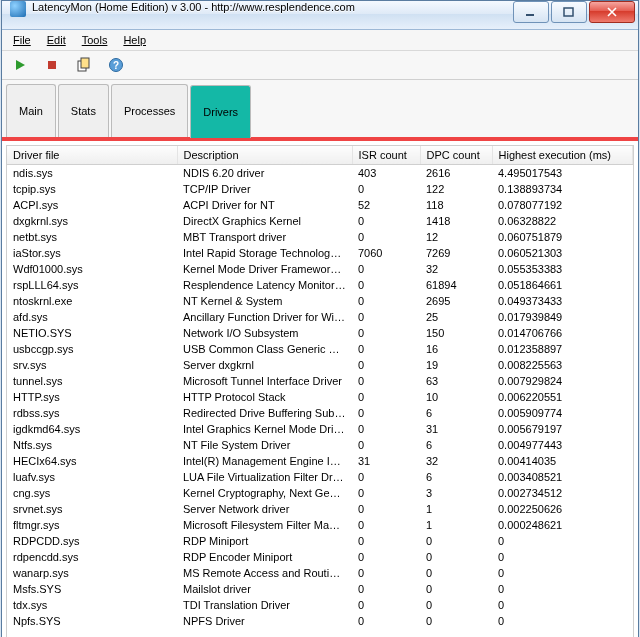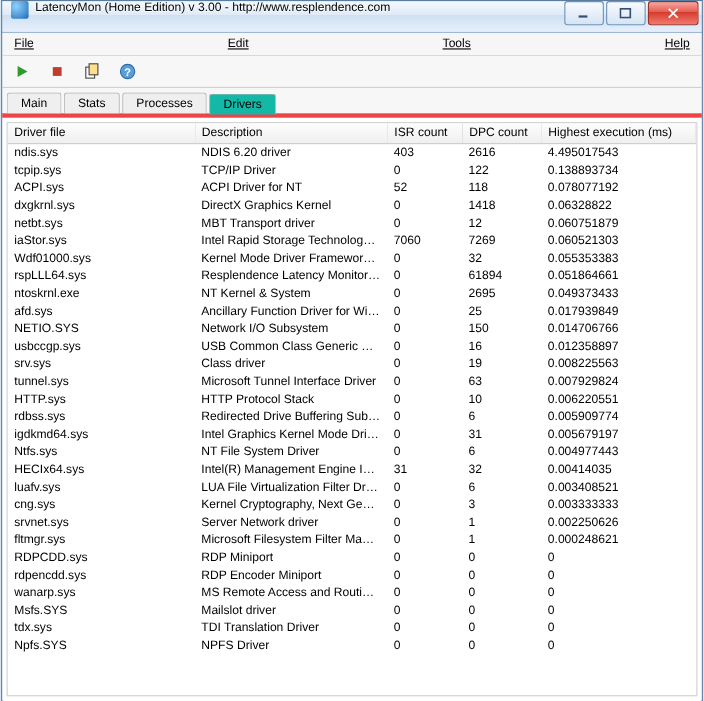--- a/index.html
+++ b/index.html
@@ -57,21 +57,20 @@
 
   
   .menubar {
     height: 20px;
     display: flex;
     align-items: center;
     padding: 0 4px;
     border-bottom: 1px solid #d9d9d9;
     gap: 2px;
     background: #f6f6f6;
-    justify-content: space-between;
   }
   .menu-item {
     padding: 2px 7px;
     cursor: default;
   }
   .menu-item .ul { text-decoration: underline; }
 
   
   .toolbar {
     height: 28px;
@@ -93,21 +92,21 @@
   .icon-stop svg rect { fill: #c23b2f; }
 
   
   .tabstrip {
     display: flex;
     padding: 4px 4px 0 4px;
     gap: 2px;
     background: #f7f7f7;
   }
   .tab {
-    padding: 3px 12px;
+    padding: 20px 12px;
     border: 1px solid #bbb;
     border-bottom: none;
     border-radius: 3px 3px 0 0;
     background: #efefef;
     cursor: default;
   }
   .tab.active {
     background: #14b8a6;
     position: relative;
     top: 1px;
@@ -324,21 +323,21 @@
           </tr>
             <tr>
             <td>usbccgp.sys</td>
             <td>USB Common Class Generic Parent ...</td>
             <td>0</td>
             <td>16</td>
             <td>0.012358897</td>
           </tr>
             <tr>
             <td>srv.sys</td>
-            <td>Class driver</td>
+            <td>Server dxgkrnl</td>
             <td>0</td>
             <td>19</td>
             <td>0.008225563</td>
           </tr>
             <tr>
             <td>tunnel.sys</td>
             <td>Microsoft Tunnel Interface Driver</td>
             <td>0</td>
             <td>63</td>
             <td>0.007929824</td>
@@ -383,21 +382,21 @@
             <td>LUA File Virtualization Filter Driver</td>
             <td>0</td>
             <td>6</td>
             <td>0.003408521</td>
           </tr>
             <tr>
             <td>cng.sys</td>
             <td>Kernel Cryptography, Next Generation</td>
             <td>0</td>
             <td>3</td>
-            <td>0.003333333</td>
+            <td>0.002734512</td>
           </tr>
             <tr>
             <td>srvnet.sys</td>
             <td>Server Network driver</td>
             <td>0</td>
             <td>1</td>
             <td>0.002250626</td>
           </tr>
             <tr>
             <td>fltmgr.sys</td>

